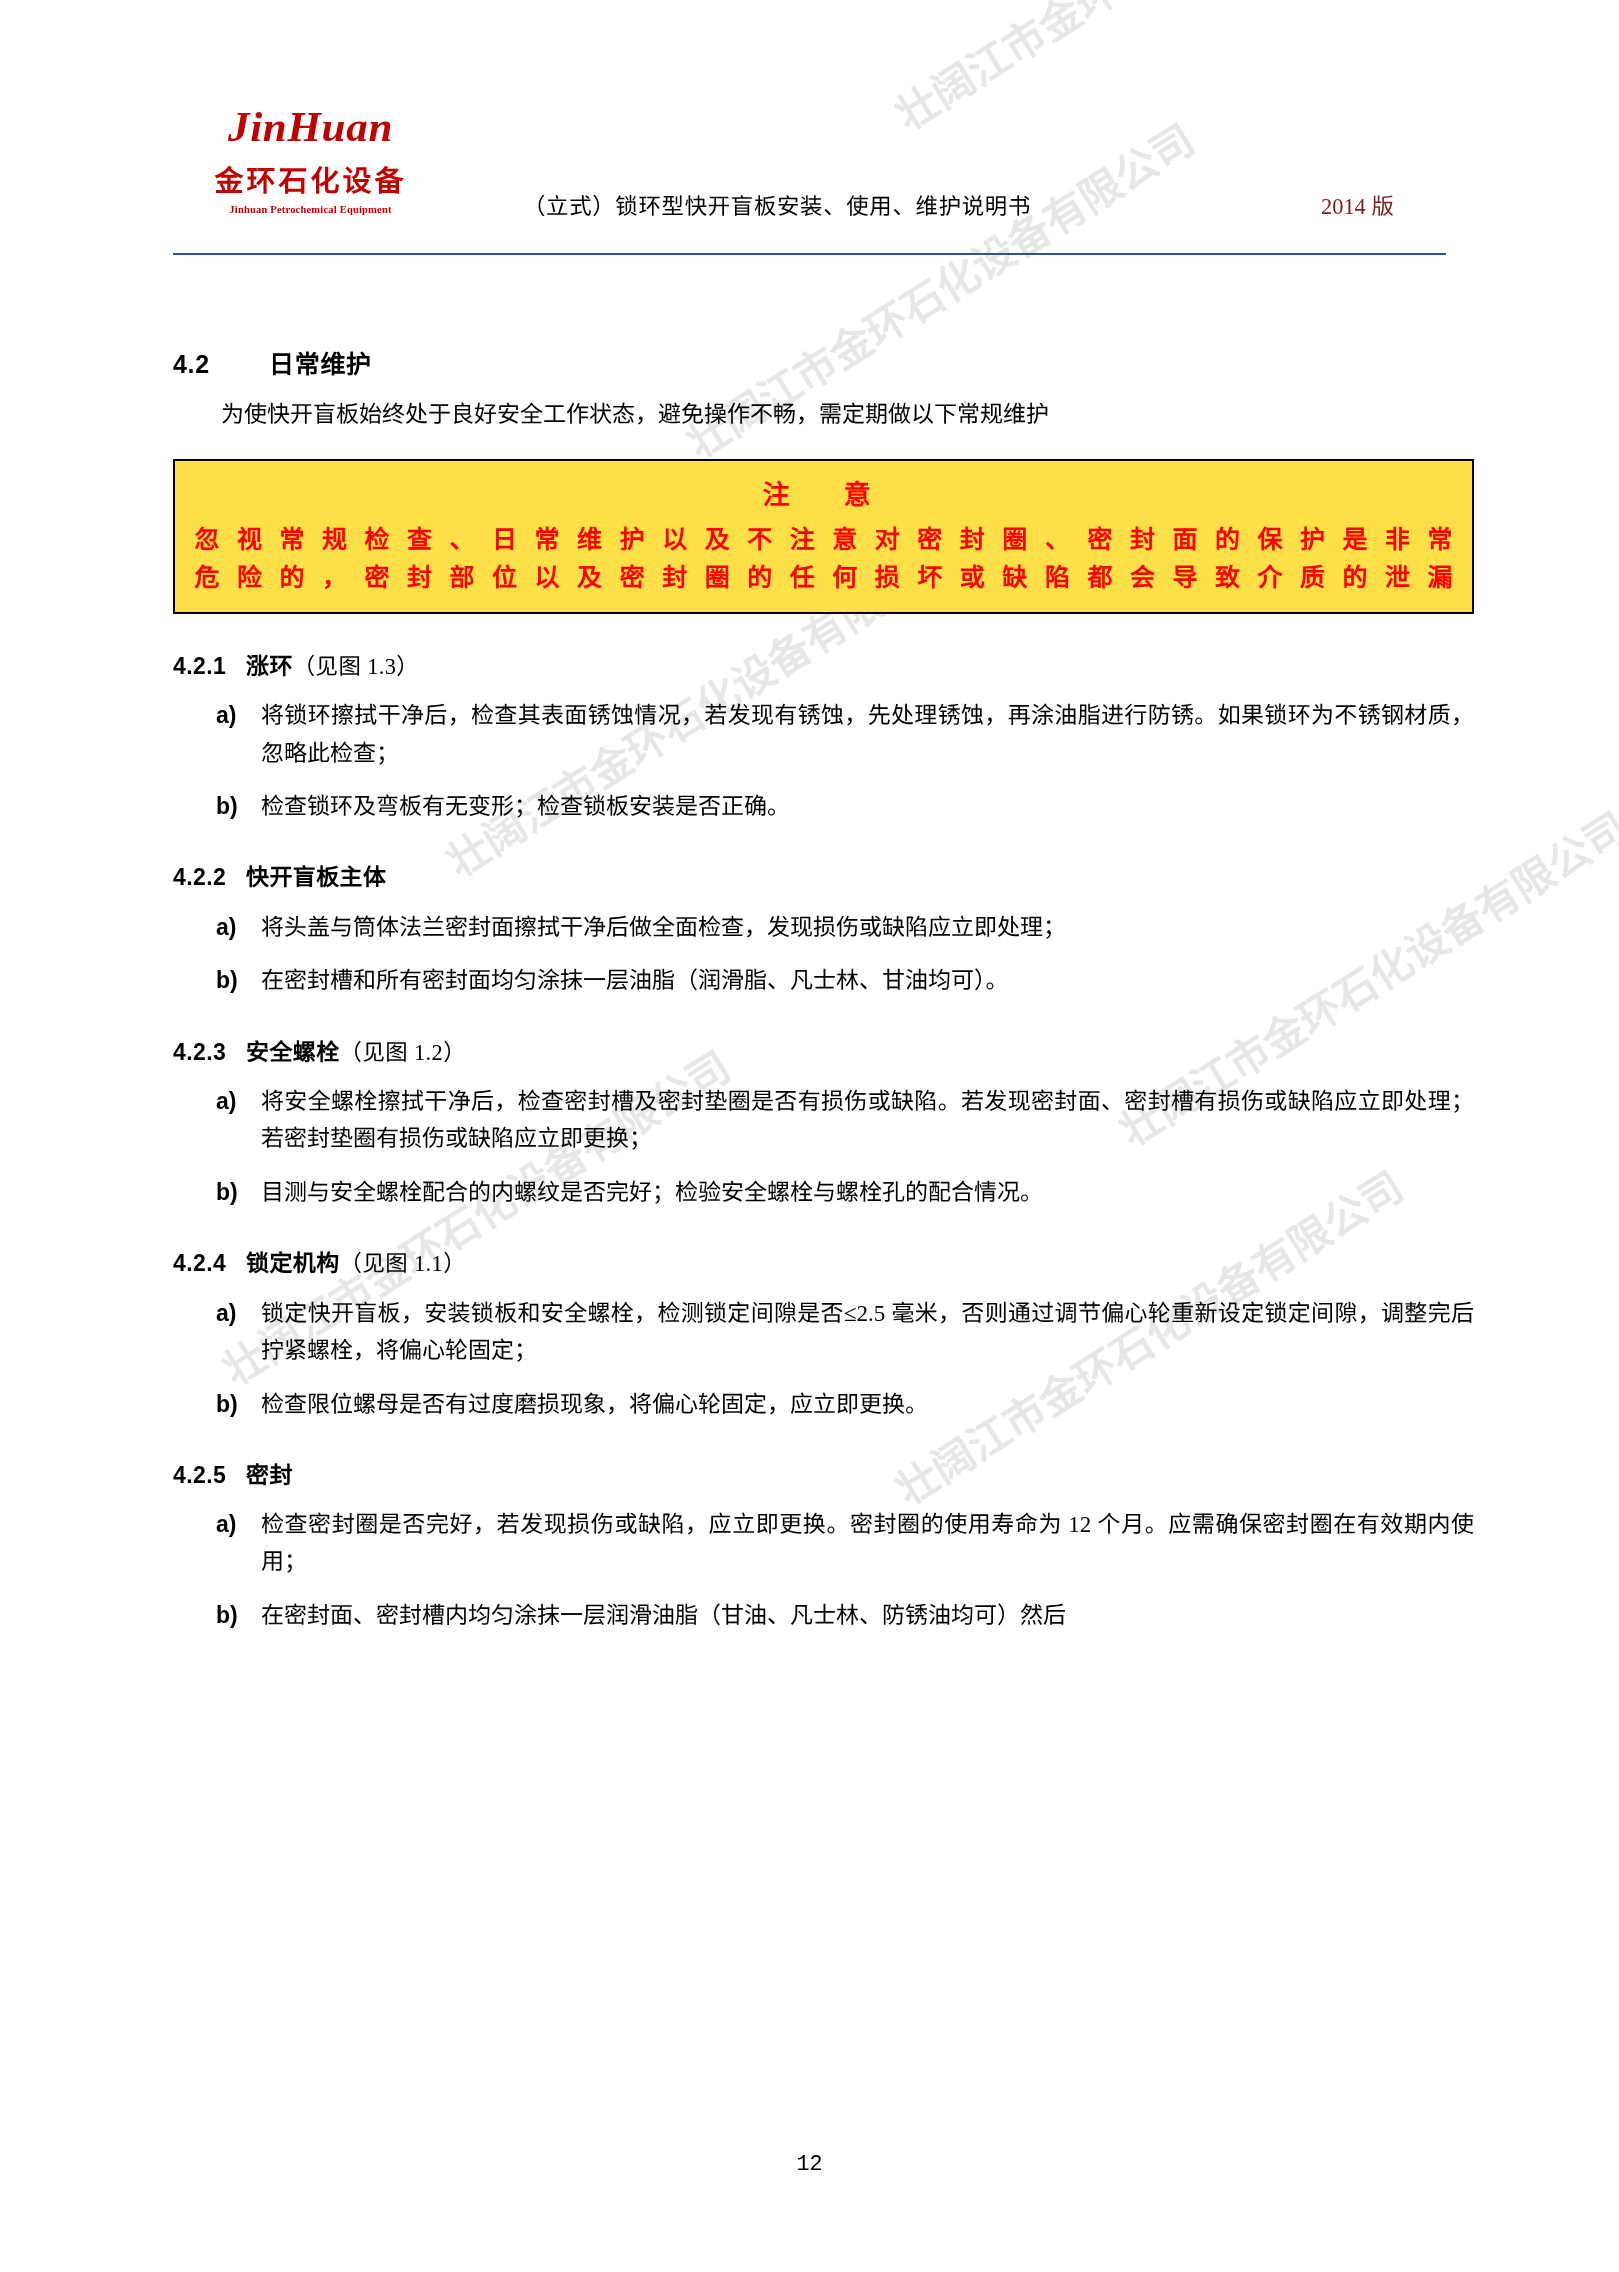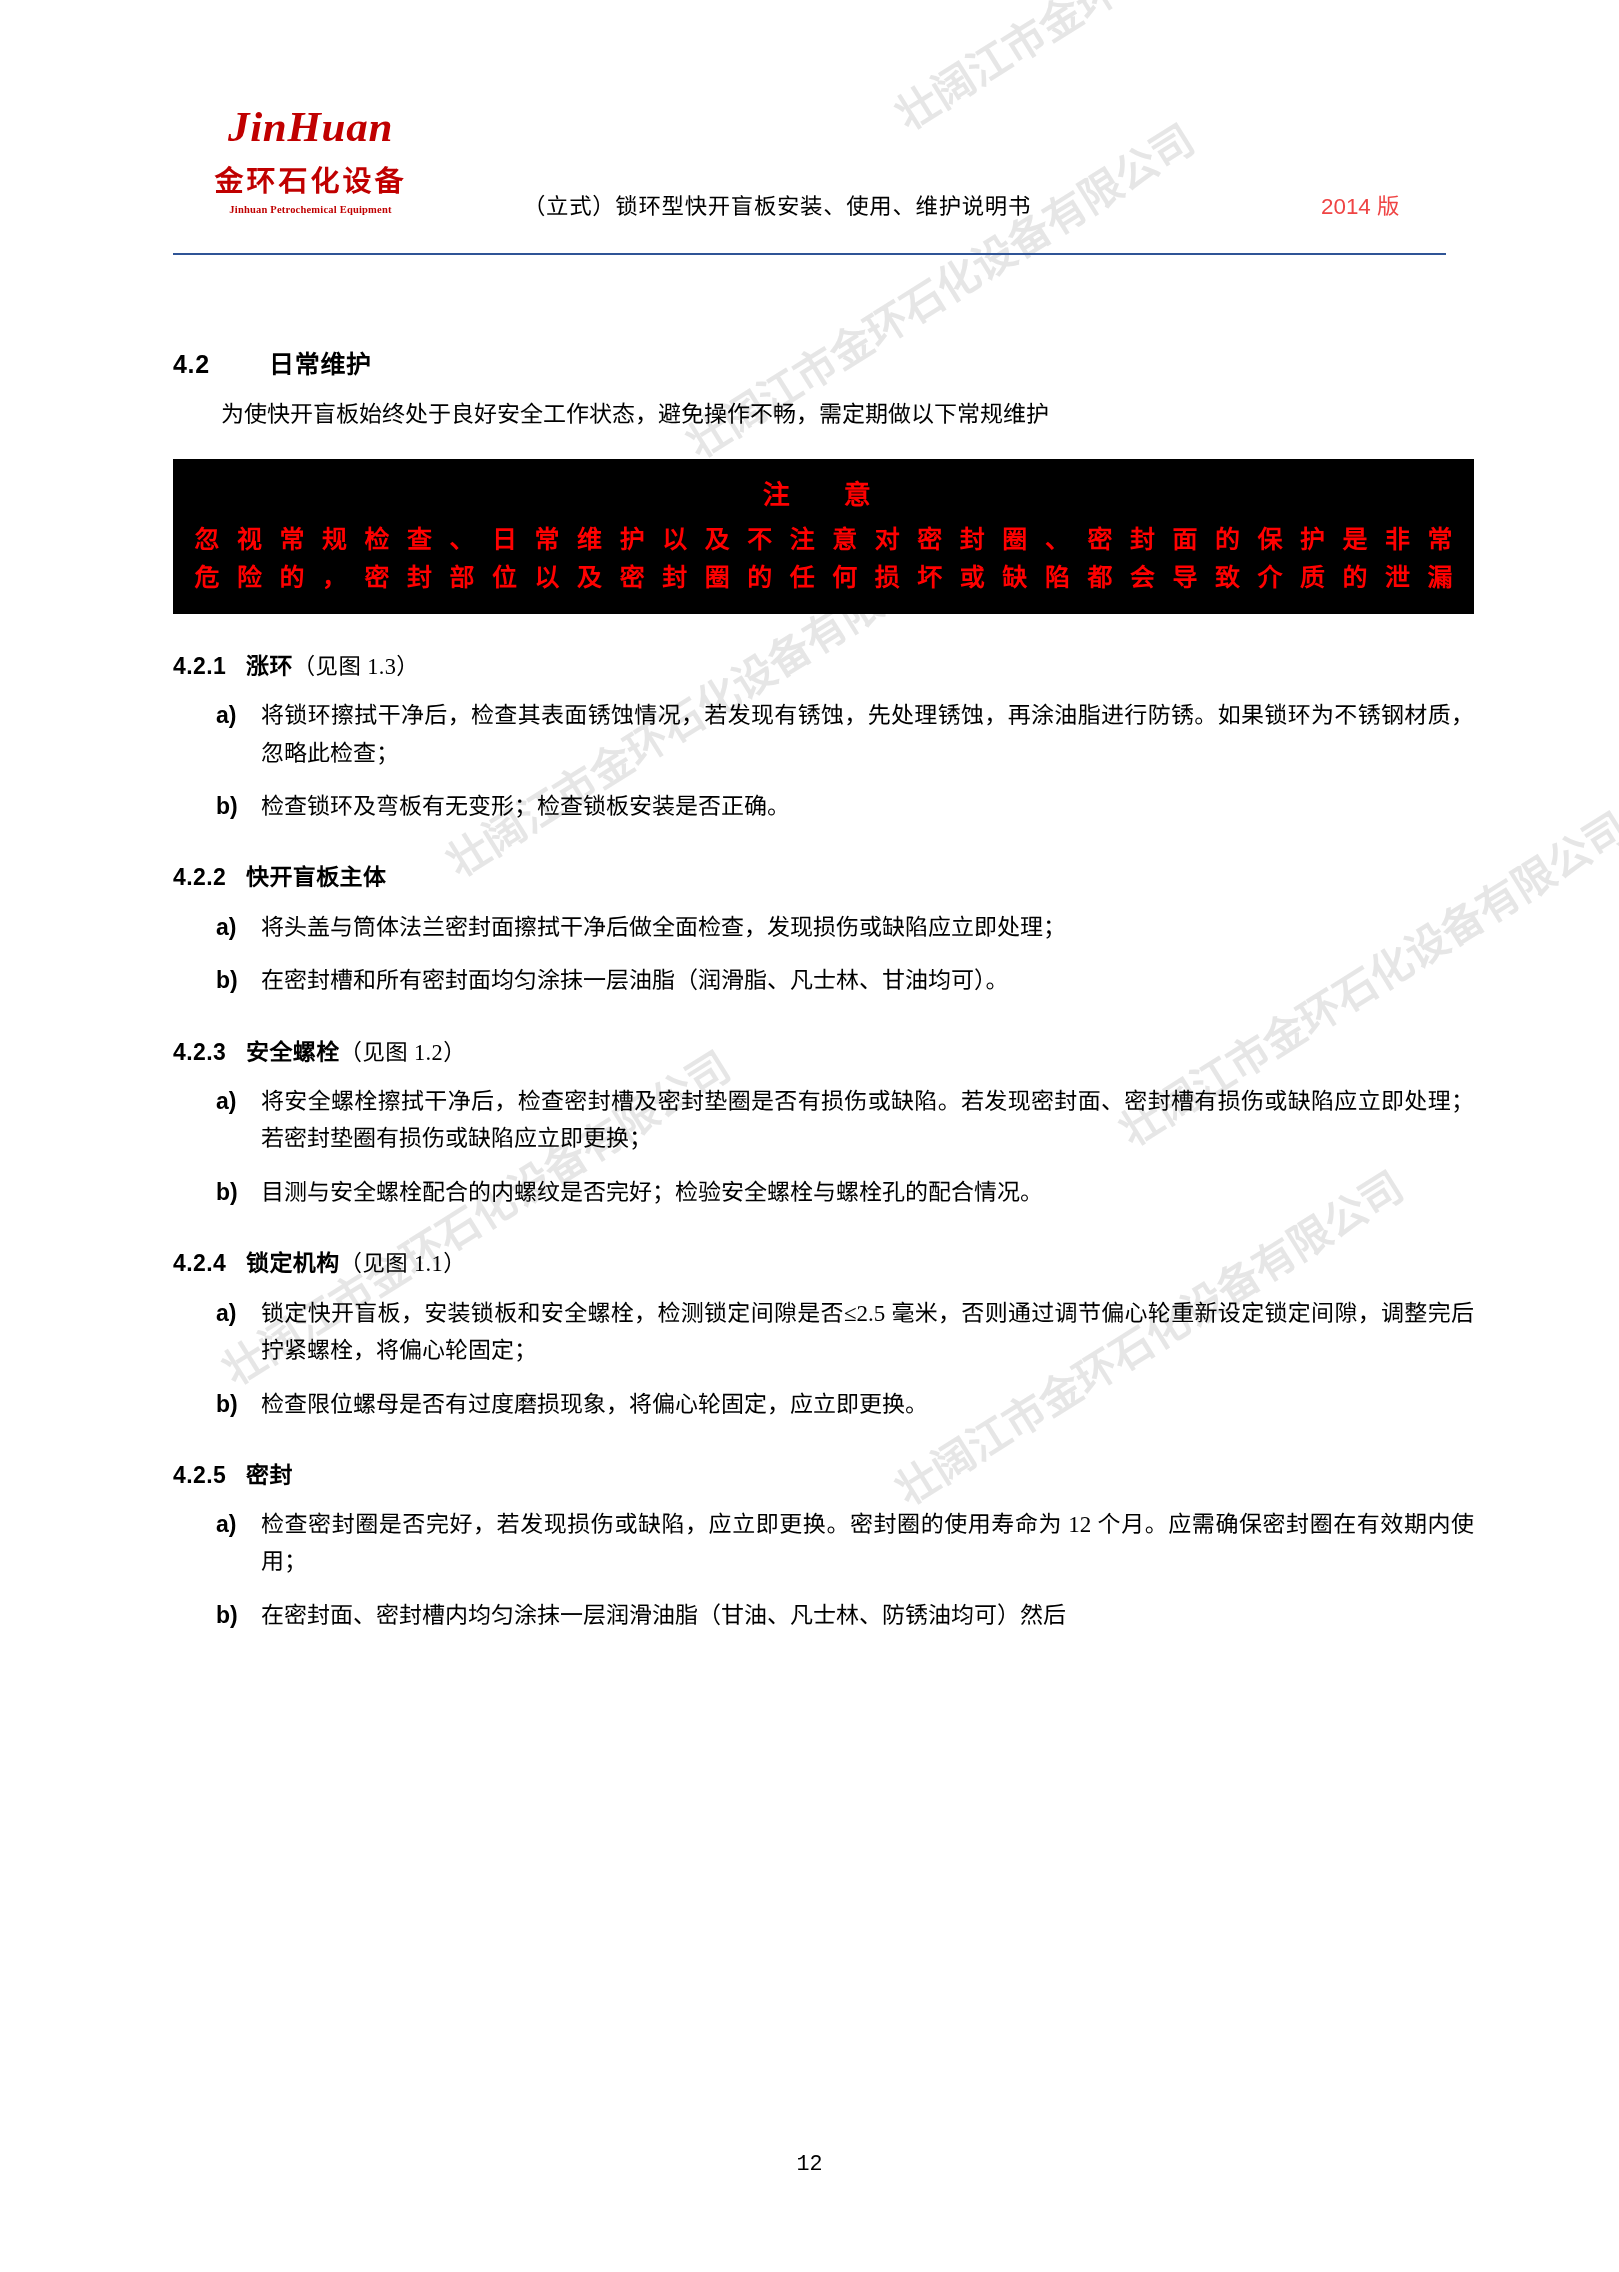--- a/index.html
+++ b/index.html
@@ -92,23 +92,23 @@
     font-family: "Liberation Sans", sans-serif;
     font-size: 22.4px;
     color: #000;
     letter-spacing: 0.7px;
     white-space: nowrap;
   }
   .header-version {
     position: absolute;
     left: 1321px;
     top: 188px;
-    font-family: Liberation Sans, sans-serif;
+    font-family: Liberation Serif, serif;
     font-size: 22.4px;
-    color: #ef4444;
+    color: #7f1d1d;
     white-space: nowrap;
   }
   .header-rule {
     position: absolute;
     left: 173px;
     right: 173px;
     top: 253px;
     height: 2.2px;
     background: #2f5496;
   }
@@ -150,21 +150,21 @@
     font-size: 23px;
     line-height: 1.62;
     margin: 16.4px 0 0 48px;
     text-align: justify;
   }
 
   
   .caution-box {
     margin: 25.4px 0 0 0;
     border: 2.2px solid #000;
-    background: #000000;
+    background: #fde047;
     padding: 12px 19.4px 16.4px 19.4px;
     position: relative;
   }
   .caution-title {
     color: #ff0000;
     font-family: "Liberation Sans", sans-serif;
     font-weight: bold;
     font-size: 27px;
     text-align: center;
     letter-spacing: 13.5px;

